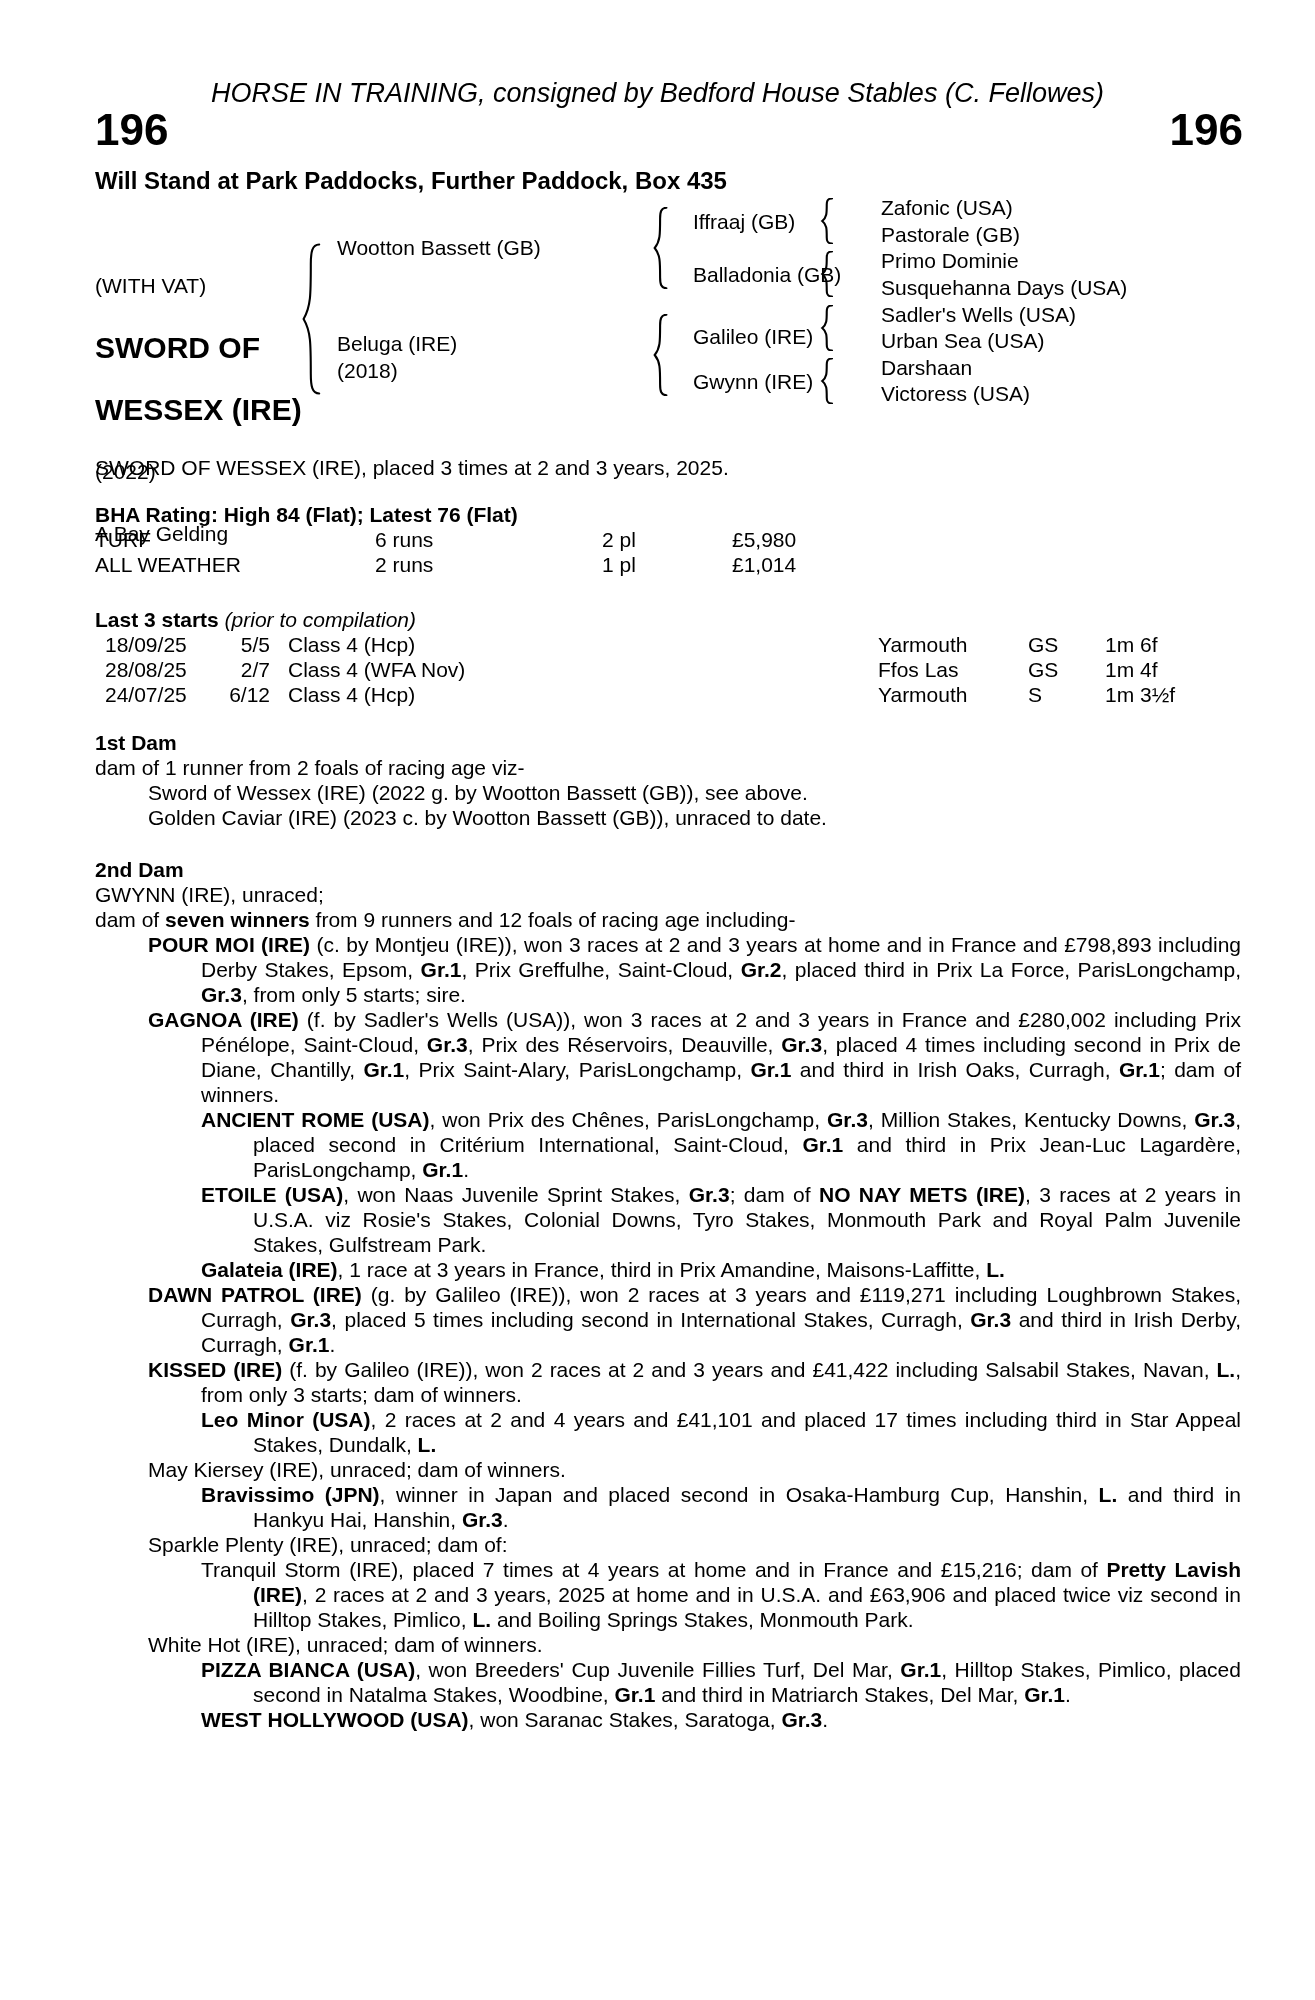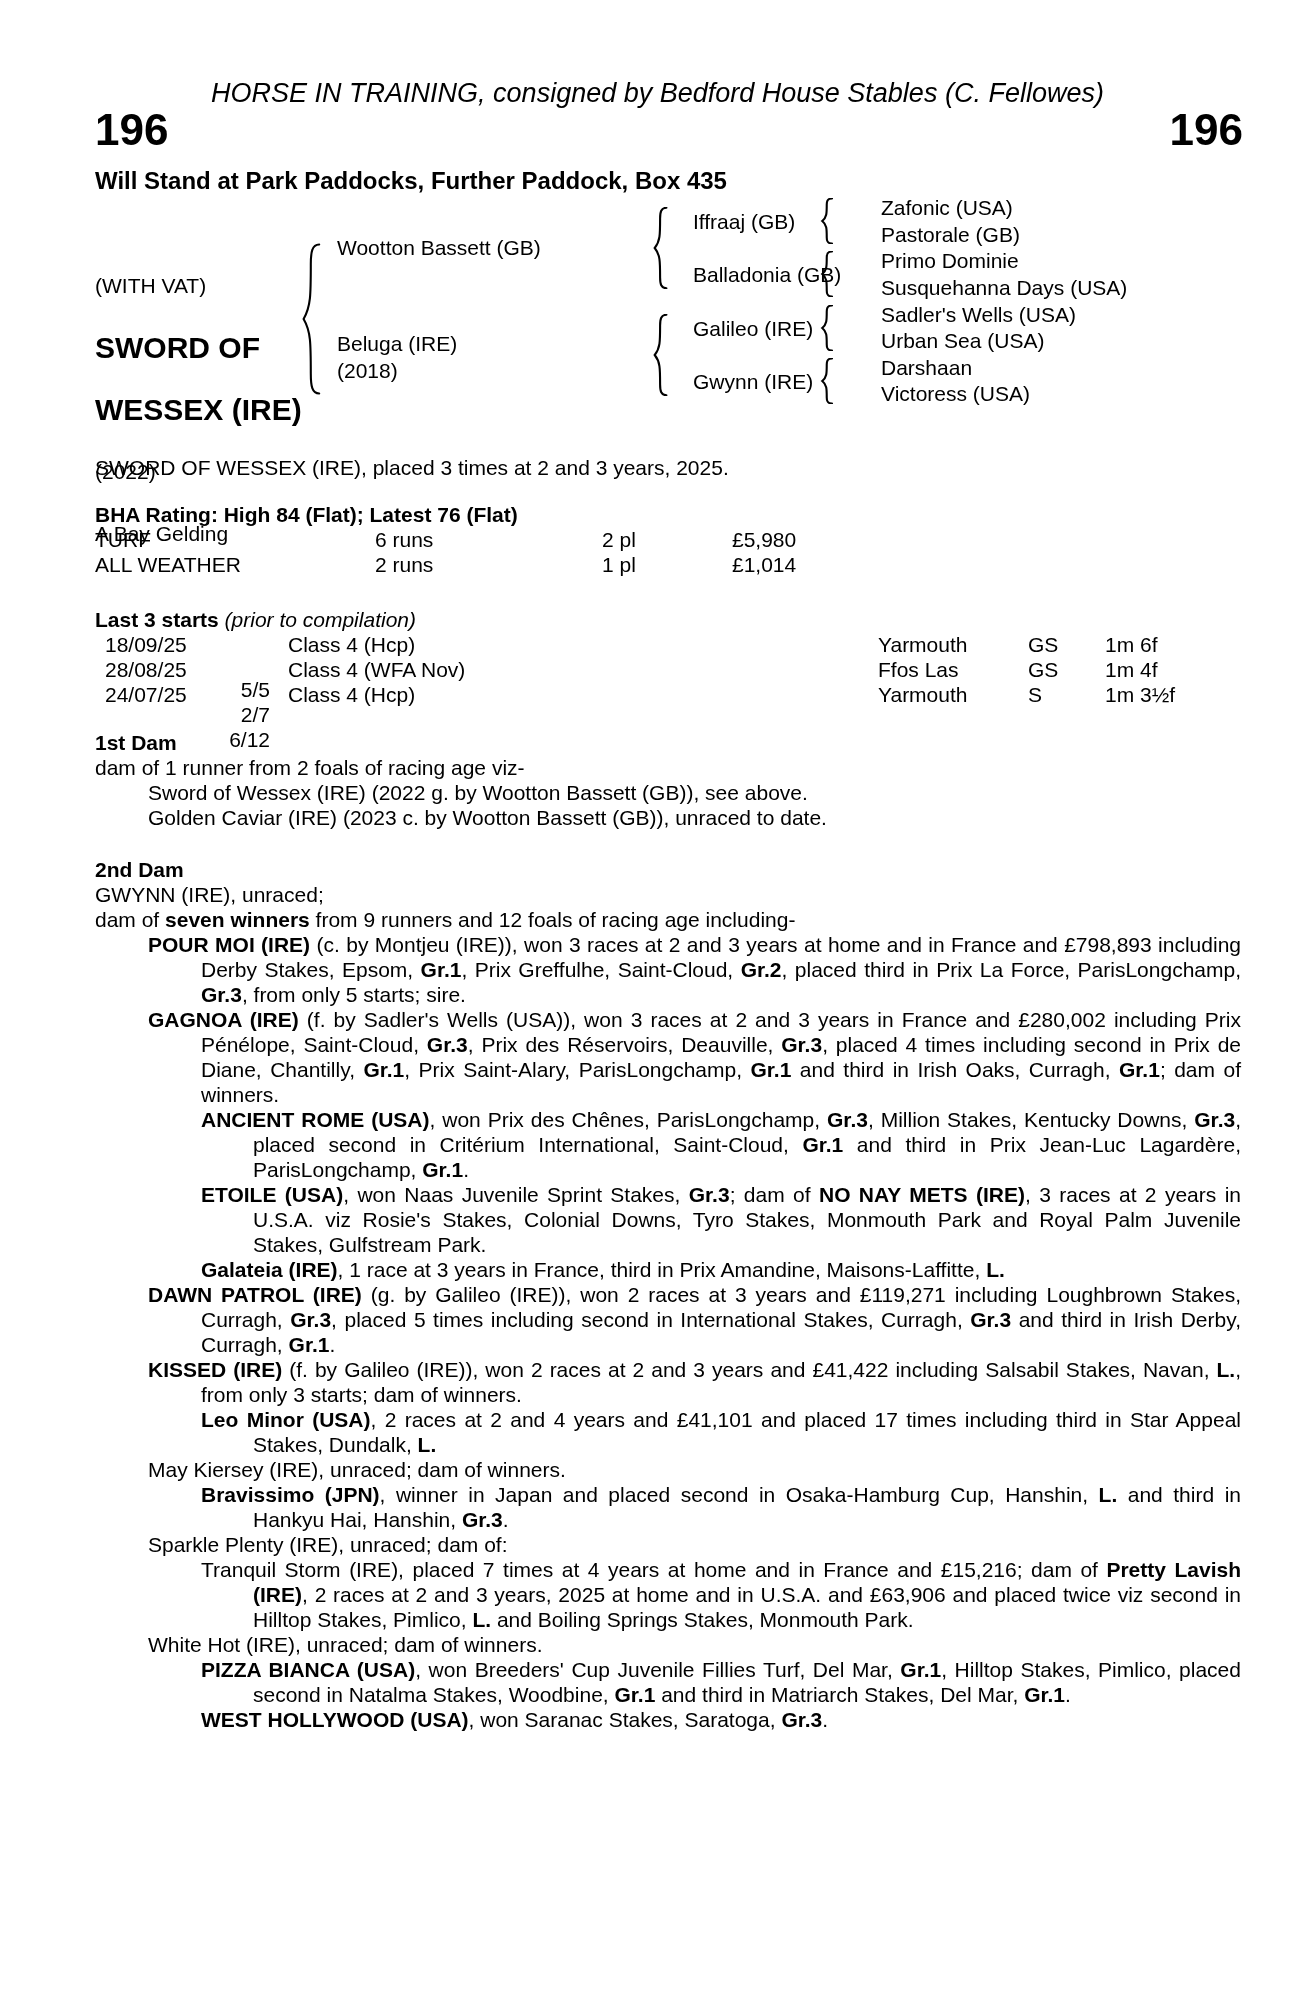--- a/index.html
+++ b/index.html
@@ -20,21 +20,21 @@
   .stand{top:169px;left:95px;font-size:24px;line-height:24px;font-weight:bold;}
 
   
   .pedigree{top:197px;left:95px;width:1145px;height:235px;font-size:21px;}
   .pedigree .line{line-height:27px;white-space:nowrap;margin-top:35px;}
   .ped-left{left:0;top:40px;}
   .ped-left .pname{font-weight:bold;font-size:30px;}
   .g1-sire{left:242px;top:39px;white-space:nowrap;}
   .g1-dam{left:242px;top:133px;line-height:27px;white-space:nowrap;}
   .g2{left:582px;white-space:nowrap;margin-left:16px;}
-  .g2.s1{top:13px;} .g2.s2{top:66px;} .g2.s3{top:120px;} .g2.s4{top:173px;}
+  .g2.s1{top:13px;} .g2.s2{top:66px;} .g2.s3{top:128px;} .g2.s4{top:173px;}
   .g3{left:786px;white-space:nowrap;line-height:21px;}
   .g3.r0{top:0;} .g3.r1{top:27px;} .g3.r2{top:53px;} .g3.r3{top:80px;}
   .g3.r4{top:107px;} .g3.r5{top:133px;} .g3.r6{top:160px;} .g3.r7{top:186px;}
   svg.brace{display:block;}
   .br-main{left:205px;top:46px;}
   .br-g2a{left:557px;top:10px;}
   .br-g2b{left:557px;top:117px;}
   .br-g3a{left:725px;top:1px;}
   .br-g3b{left:725px;top:54px;}
   .br-g3c{left:725px;top:108px;}
@@ -46,21 +46,21 @@
   .summary{margin:0;}
   .bha{margin-top:22px;font-weight:bold;}
   .rr-row{position:relative;height:25px;}
   .rr-row span{position:absolute;top:0;white-space:nowrap;}
   .rr-surface{left:0;} .rr-runs{left:280px;} .rr-pl{left:507px;} .rr-money{left:637px;}
   .last3-head{margin-top:30px;}
   .last3-head .t{font-weight:bold;}
   .last3-head .s{font-style:italic;}
   .ls-row{position:relative;height:25px;}
   .ls-row span{position:absolute;top:0;white-space:nowrap;}
-  .ls-date{left:0;margin-left:10px;} .ls-pos{left:120px;width:55px;text-align:right;margin-top:45px;}
+  .ls-date{left:0;margin-left:10px;} .ls-pos{left:120px;width:55px;text-align:right;}
   .ls-race{left:193px;} .ls-course{left:735px;margin-left:48px;} .ls-going{left:933px;} .ls-dist{left:1010px;}
   .dam-section{margin-top:23px;}
   .dam-section.second{margin-top:27px;}
   .dam-head{font-weight:bold;}
   .para{margin:0;text-align:justify;}
   .i0{padding-left:0;}
   .i0h{padding-left:53px;text-indent:-53px;}
   .i1{padding-left:53px;}
   .i1h{padding-left:106px;text-indent:-53px;}
   .i2h{padding-left:158px;text-indent:-52px;}

